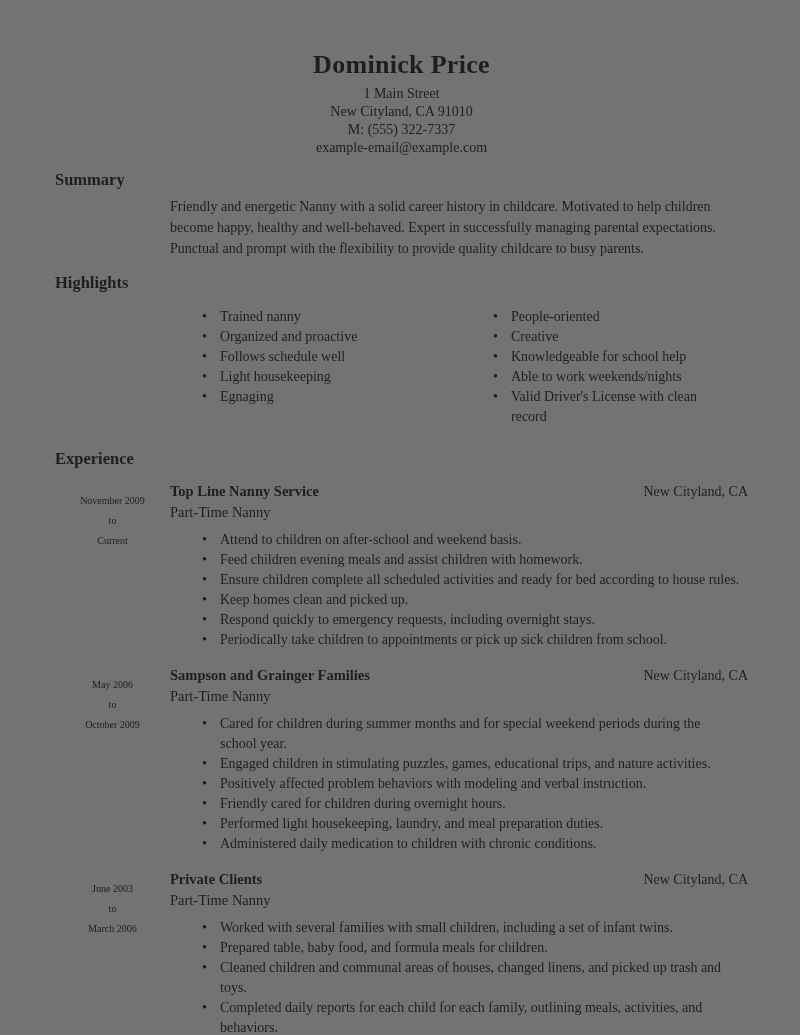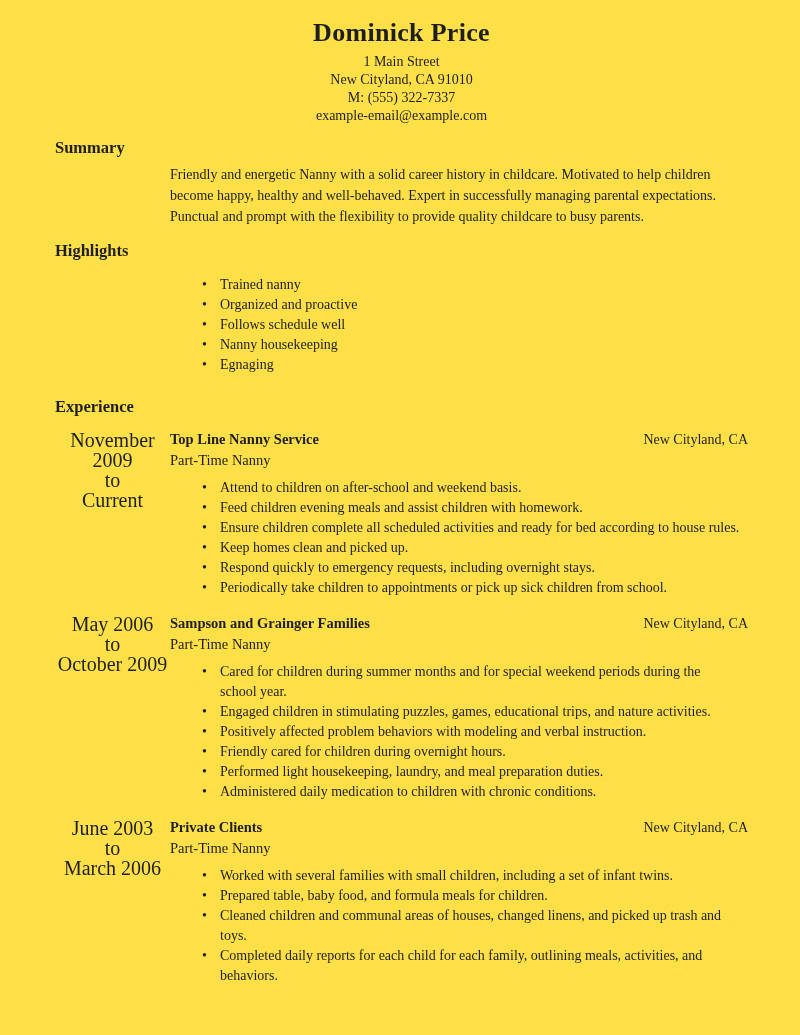--- a/index.html
+++ b/index.html
@@ -5,23 +5,23 @@
   html, body { margin: 0; padding: 0; }
   body {
     background: #fafafa;
     font-family: "Liberation Serif", "DejaVu Serif", serif;
     color: #1e1e1e;
   }
   .page {
     position: relative;
     width: 800px;
     height: 1035px;
-    background: #fde047;
+    background: #737373;
     box-sizing: border-box;
-    padding: 18px 52px 30px 55px;
+    padding: 50px 52px 30px 55px;
     overflow: hidden;
   }
 
   
   .resume-header { text-align: center; }
   .candidate-name {
     font-size: 26px;
     font-weight: bold;
     letter-spacing: 0.3px;
     line-height: 30px;
@@ -69,23 +69,24 @@
   .hl-col2 { width: 262px; }
   .hl-col2 ul.bullets li { padding-left: 40px; }
   .hl-col2 ul.bullets li::before { left: 22px; }
 
   
   .job { display: flex; margin-bottom: 7px; }
   .job-dates {
     width: 115px;
     flex: 0 0 115px;
     text-align: center;
-    font-size: 20px;
+    font-size: 10px;
     line-height: 20px;
     padding-top: 1px;
+    margin-top: 9px;
   }
   .job-main { flex: 1; min-width: 0; }
   .job-header-row {
     display: flex;
     justify-content: space-between;
     align-items: baseline;
     font-size: 14px;
     line-height: 20px;
   }
   .job-company { font-weight: bold; font-size: 14.5px; }
@@ -113,22 +114,31 @@
   </div>
 
   <div>
     <div class="section-heading">Highlights</div>
     <div class="indent highlights-cols">
       <div class="hl-col1">
         <ul class="bullets">
           <li>Trained nanny</li>
           <li>Organized and proactive</li>
           <li>Follows schedule well</li>
-          <li>Nanny housekeeping</li>
+          <li>Light housekeeping</li>
           <li>Egnaging</li>
+        </ul>
+      </div>
+      <div class="hl-col2">
+        <ul class="bullets">
+          <li>People-oriented</li>
+          <li>Creative</li>
+          <li>Knowledgeable for school help</li>
+          <li>Able to work weekends/nights</li>
+          <li>Valid Driver's License with clean record</li>
         </ul>
       </div>
     </div>
   </div>
 
   <div>
     <div class="section-heading experience">Experience</div>
 
     <div class="job">
       <div class="job-dates">

